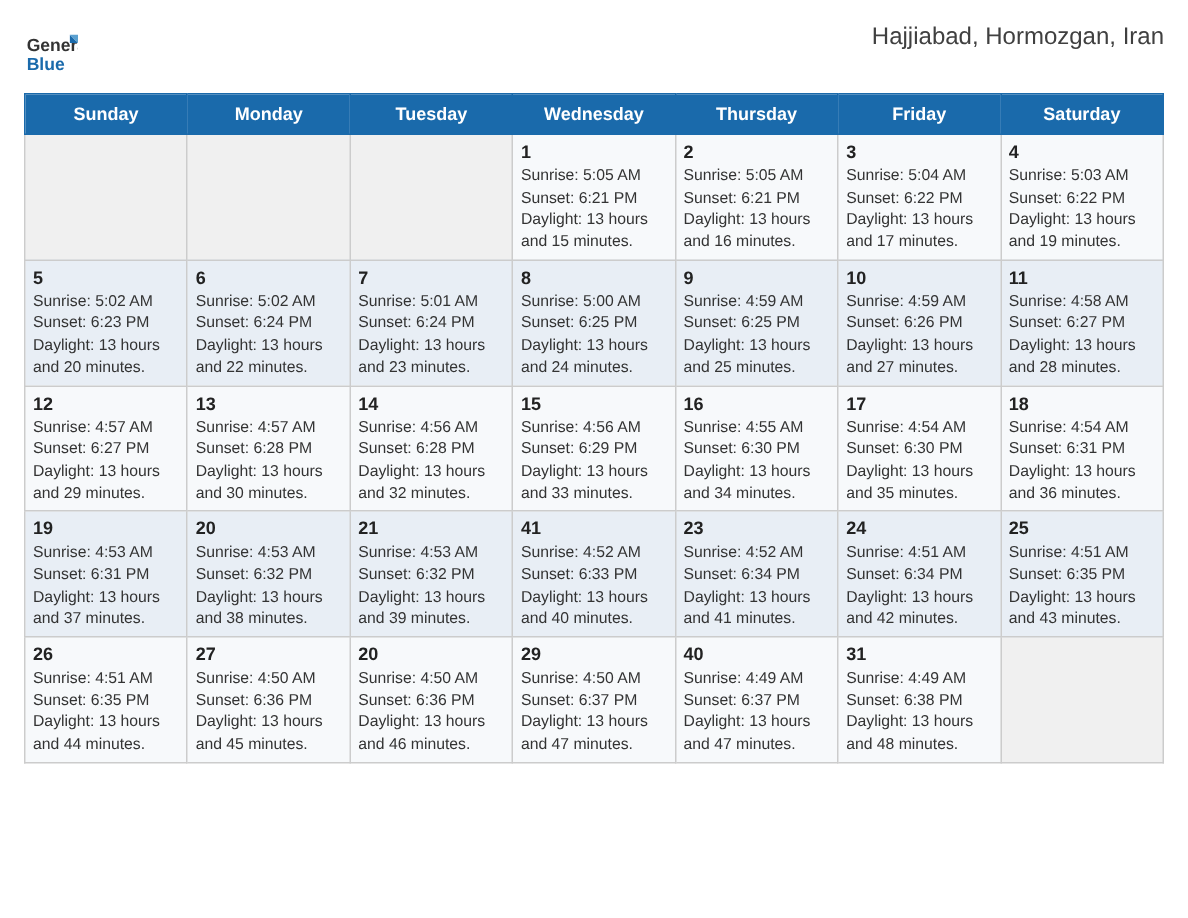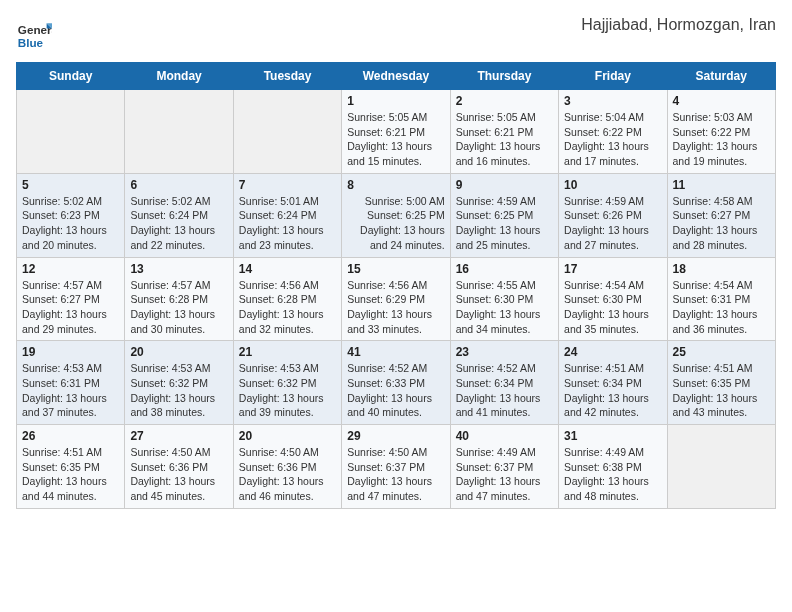--- a/index.html
+++ b/index.html
@@ -155,21 +155,21 @@
 Daylight: 13 hours and 22 minutes.</div>
         </td>
         <td>
           <span class="day-num">7</span>
           <div class="day-info" style="white-space: pre-line;">Sunrise: 5:01 AM
 Sunset: 6:24 PM
 Daylight: 13 hours and 23 minutes.</div>
         </td>
         <td>
           <span class="day-num">8</span>
-          <div class="day-info" style="white-space: pre-line; text-align: right;">Sunrise: 5:00 AM
+          <div class="day-info" style="white-space: pre-line;">Sunrise: 5:00 AM
 Sunset: 6:25 PM
 Daylight: 13 hours and 24 minutes.</div>
         </td>
         <td>
           <span class="day-num">9</span>
           <div class="day-info" style="white-space: pre-line;">Sunrise: 4:59 AM
 Sunset: 6:25 PM
 Daylight: 13 hours and 25 minutes.</div>
         </td>
         <td>

